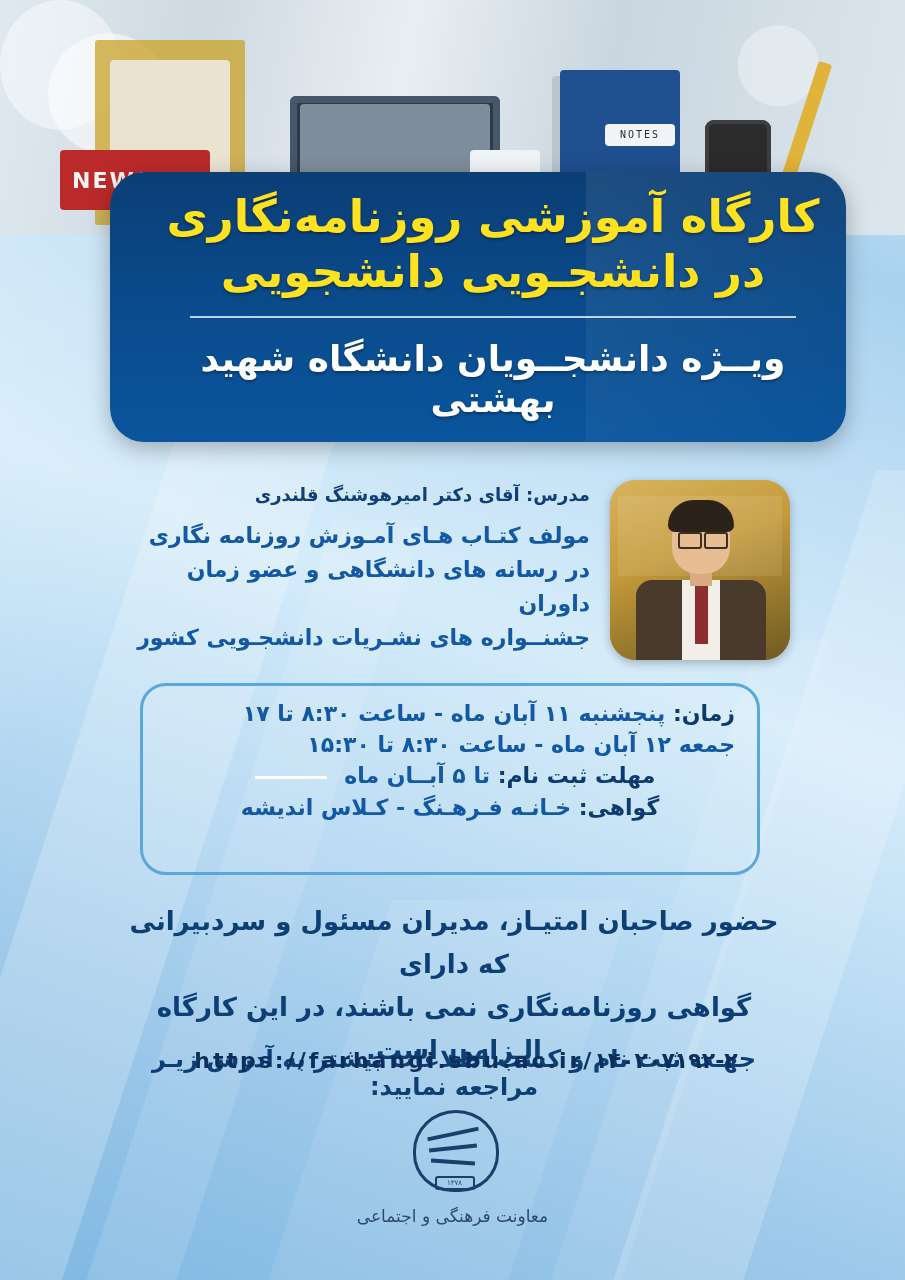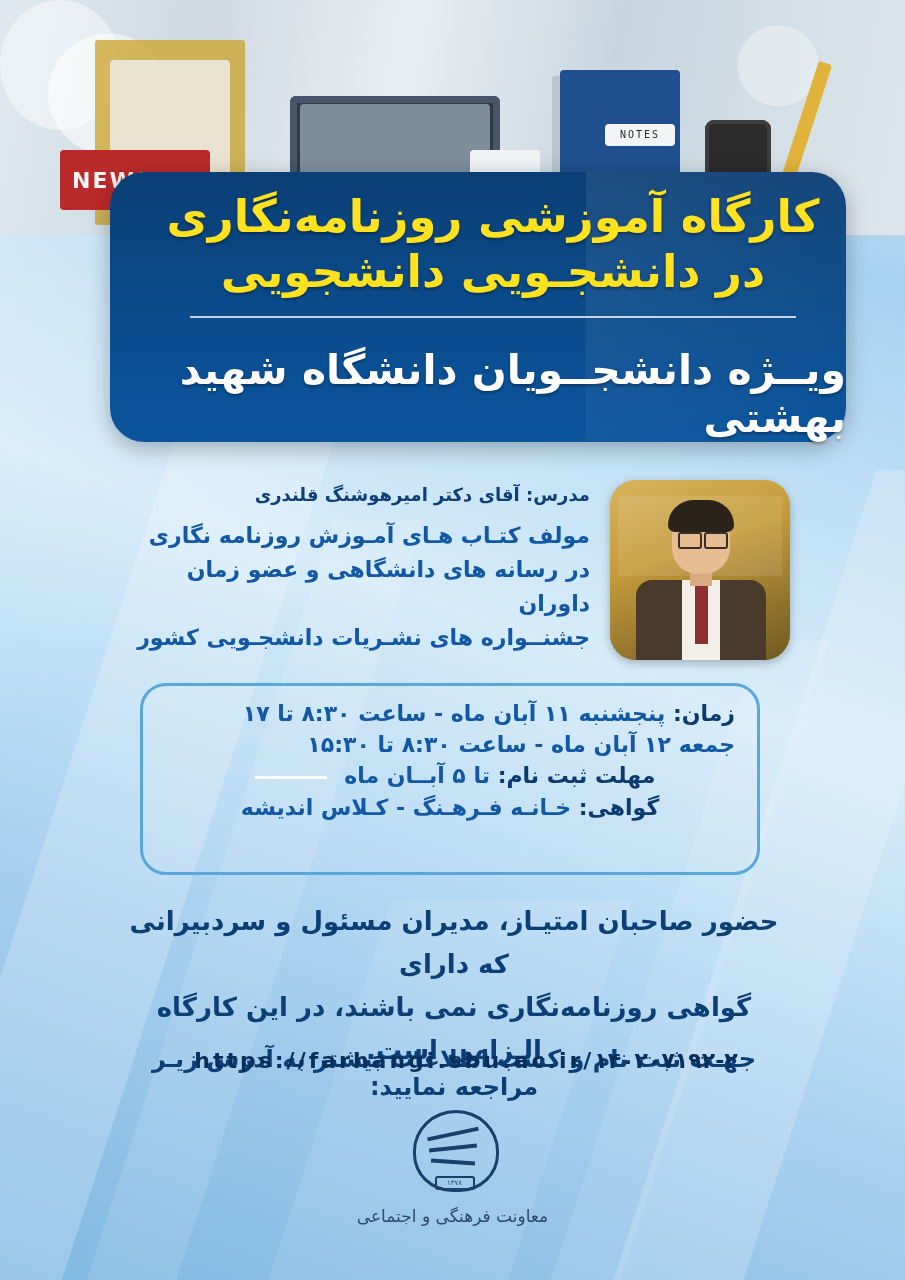--- a/index.html
+++ b/index.html
@@ -89,25 +89,25 @@
   #t1 { margin-top: 18px; font-size: 45px; line-height: 1.18; }
   #t2 { margin-top: 2px;  font-size: 45px; line-height: 1.18; }
   .title-sep {
     position: relative;
     margin: 18px auto 0;
     width: 606px; height: 2px;
     background: rgba(255,255,255,0.75);
   }
   #subtitle {
     position: relative;
-    margin-top: 28px;
-    text-align: right;
+    margin-top: 20px;
+    text-align: center;
     color: #ffffff;
     font-weight: bold;
-    font-size: 41px;
+    font-size: 36px;
     text-shadow: 0 2px 3px rgba(0,0,0,0.30);
   }
 
   
   #instructor {
     position: absolute;
     left: 118px; top: 480px;
     width: 672px; height: 185px;
   }
   #instructor-photo {

